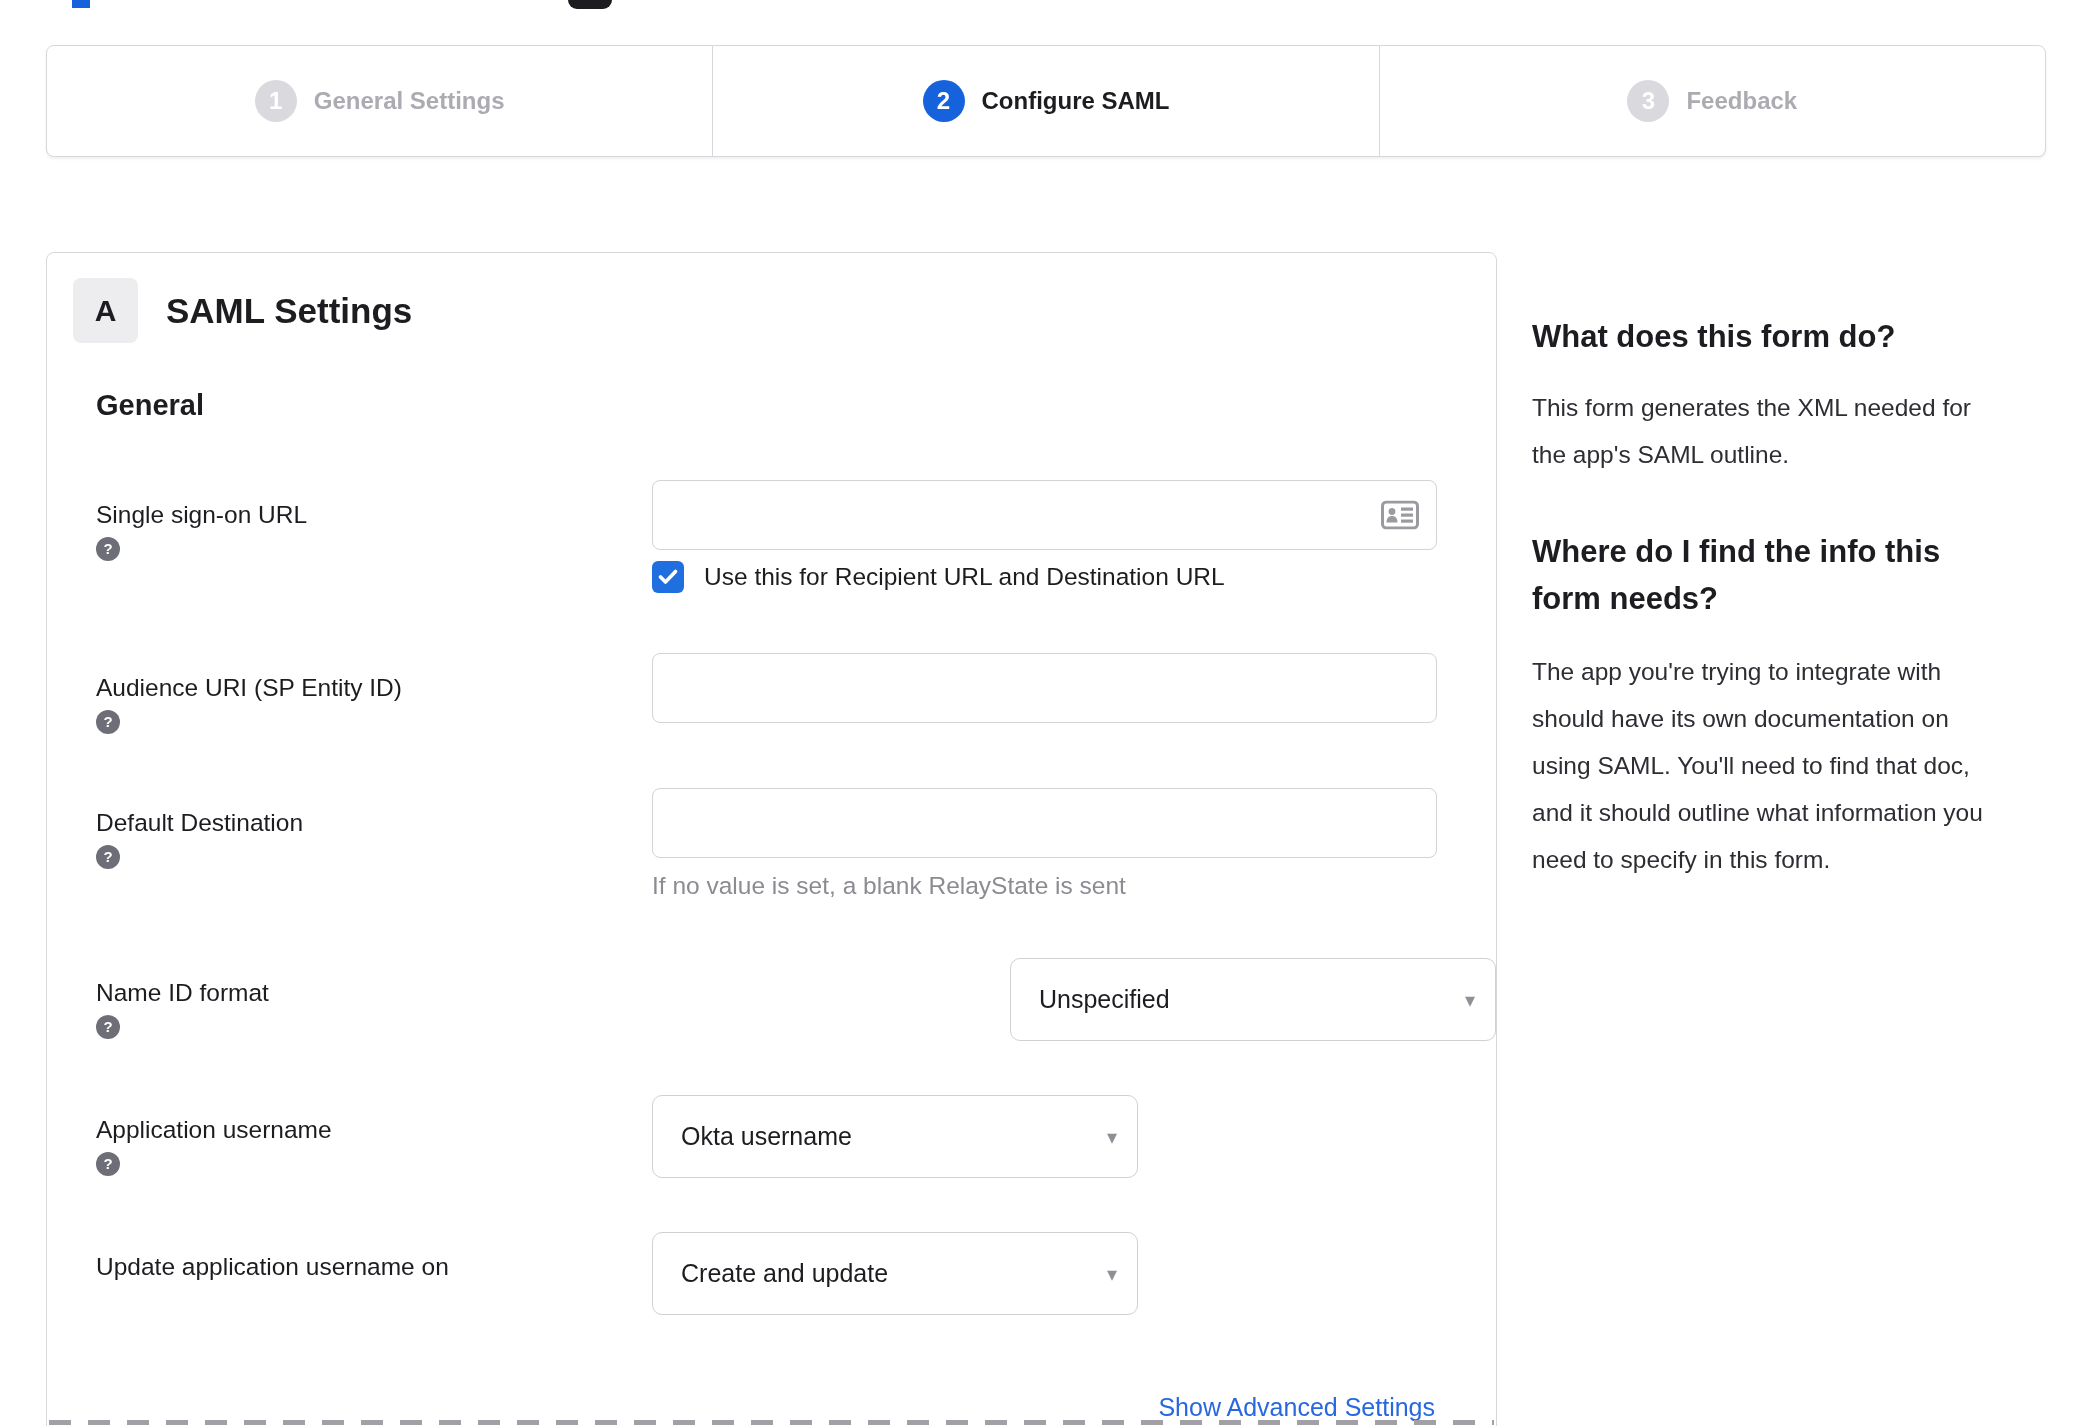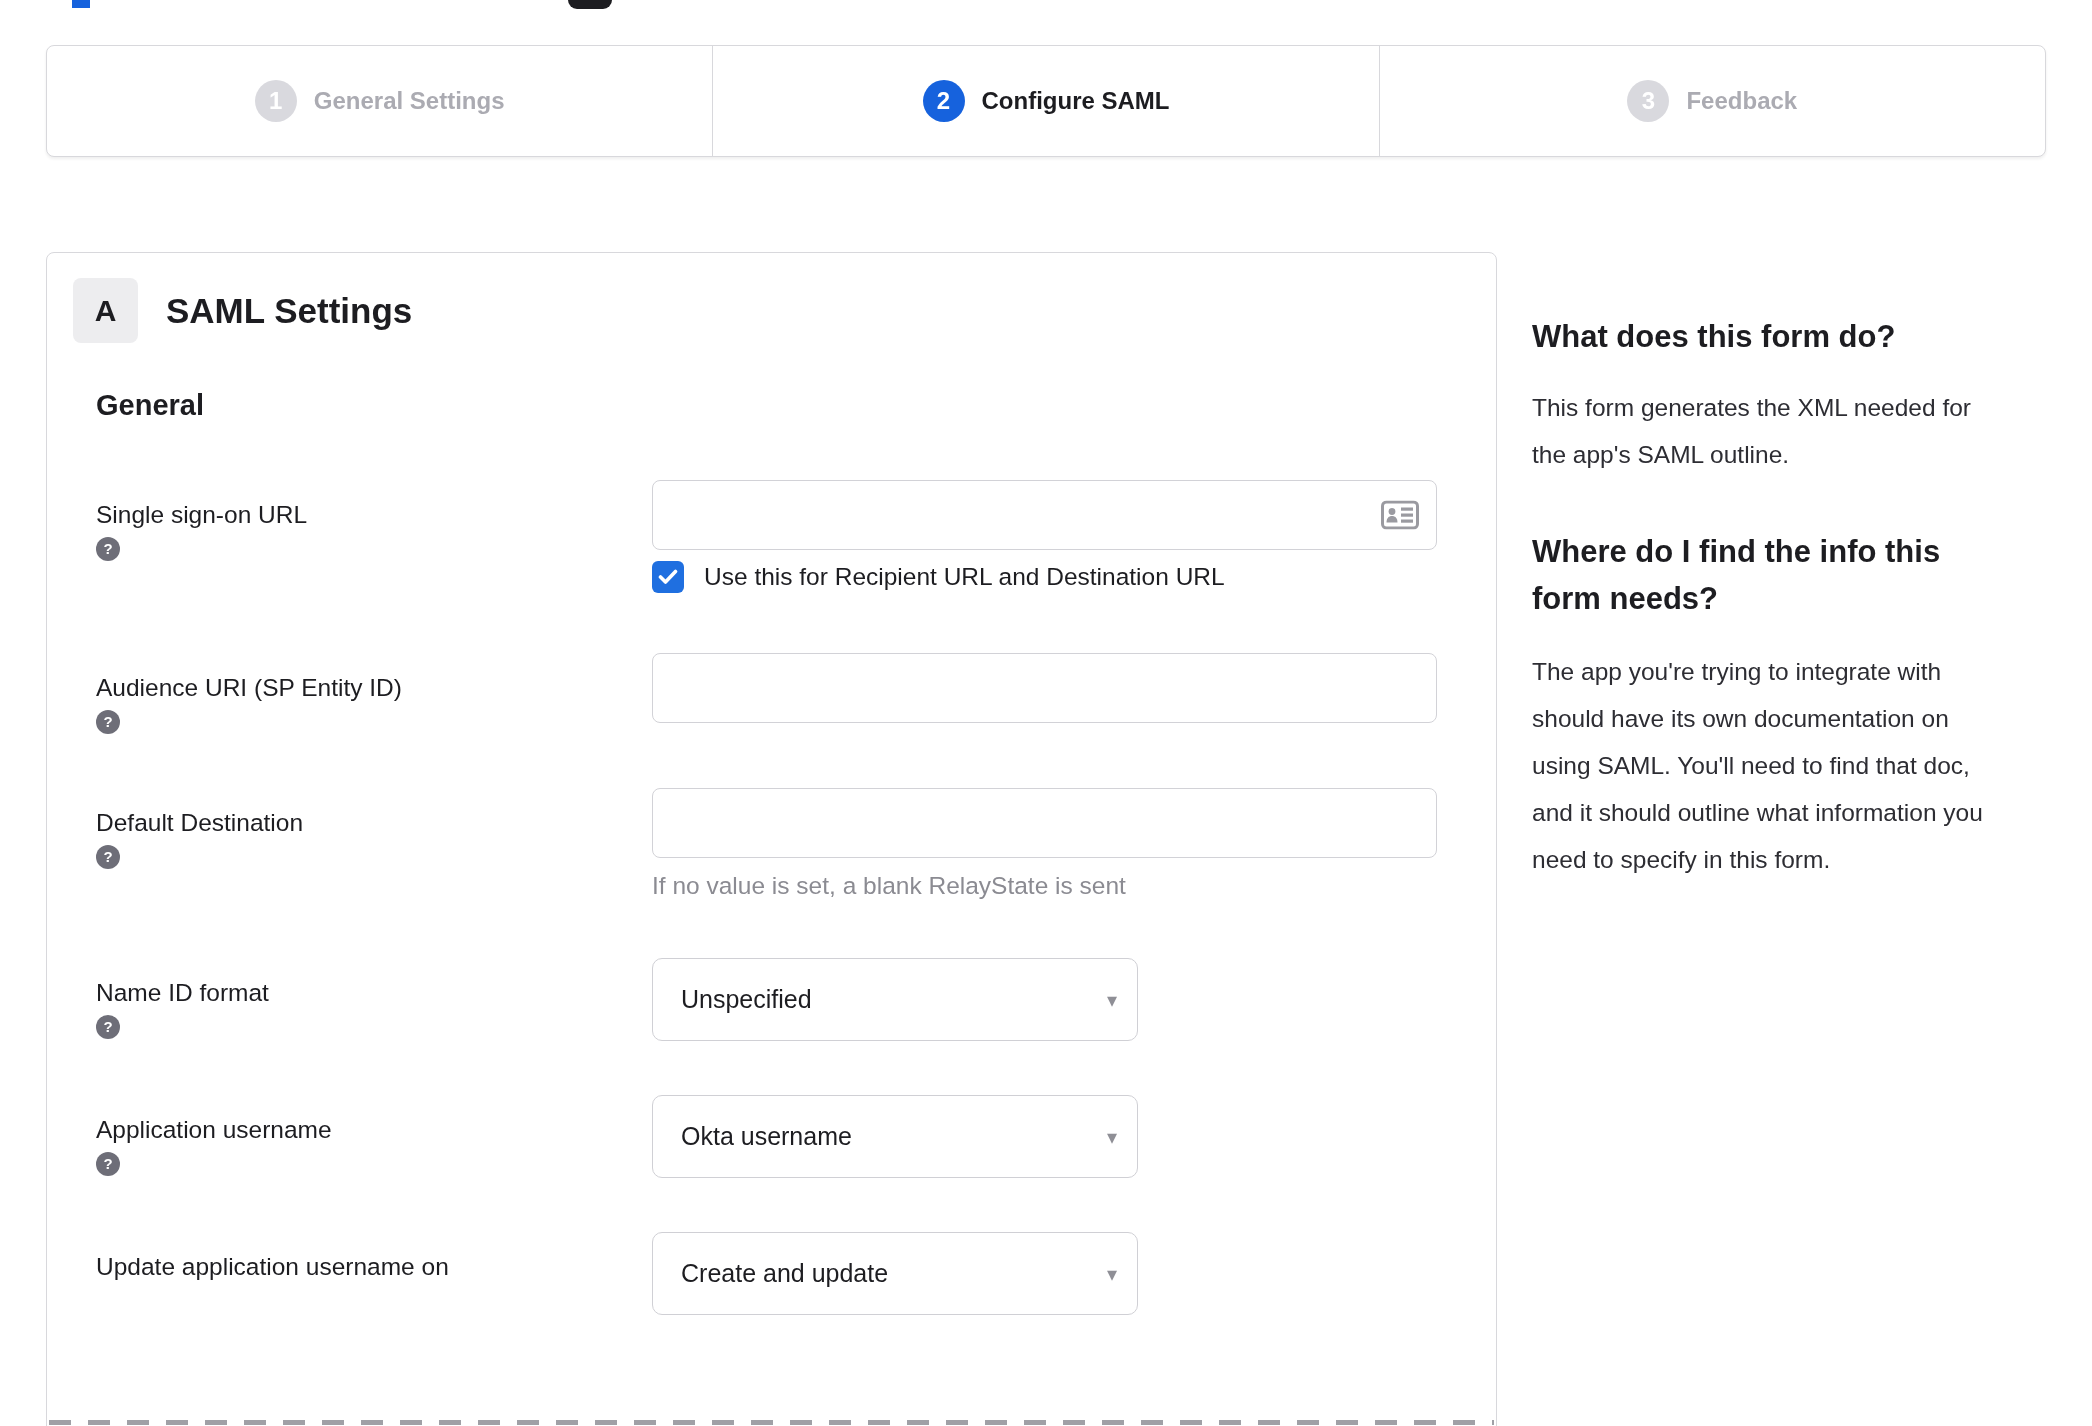--- a/index.html
+++ b/index.html
@@ -186,21 +186,21 @@
         <span class="help-icon">?</span>
       </div>
       <div class="control-col">
         <div class="input-wrap">
           <input class="text-input" type="text" value="" style="">
         </div>
         <div class="hint">If no value is set, a blank RelayState is sent</div>
       </div>
     </div>
 
-    <div class="form-row" style="margin-top:58px;">
+    <div class="form-row" style="margin-top:58px;justify-content:space-between;">
       <div class="row-label">
         <span>Name ID format</span>
         <span class="help-icon">?</span>
       </div>
       <div class="control-col">
         <div class="select">
           <span>Unspecified</span>
           <span class="select-arrow">▾</span>
         </div>
       </div>
@@ -224,20 +224,23 @@
         <span>Update application username on</span>
       </div>
       <div class="control-col">
         <div class="select">
           <span>Create and update</span>
           <span class="select-arrow">▾</span>
         </div>
       </div>
     </div>
 
+    <div class="advanced-row">
+      <a class="advanced-link">Show Advanced Settings</a>
+    </div>
 
     <div class="section-divider"></div>
   </div>
 
   <div class="sidebar">
     <p class="sidebar-heading">What does this form do?</p>
     <p class="sidebar-para mt-p1">This form generates the XML needed for the app's SAML outline.</p>
     <p class="sidebar-heading two-line mt-h2">Where do I find the info this form needs?</p>
     <p class="sidebar-para mt-p2">The app you're trying to integrate with should have its own documentation on using SAML. You'll need to find that doc, and it should outline what information you need to specify in this form.</p>
   </div>

